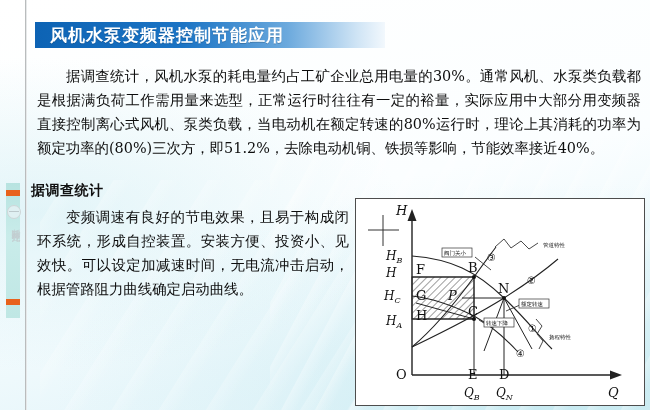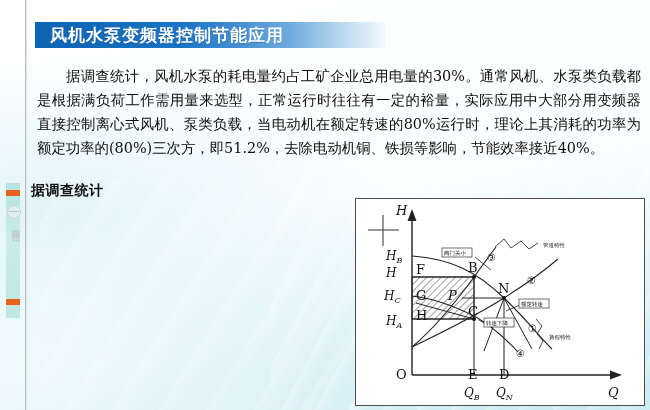--- a/index.html
+++ b/index.html
@@ -108,20 +108,21 @@
   <div class="rail-bar" id="rail-bar-bot"></div>
   <div id="rail-globe"></div>
   <div id="rail-vtext">断片回控元</div>
 
   <div id="banner"></div>
   <div id="banner-text">风机水泵变频器控制节能应用</div>
 
   <div class="para" id="intro">据调查统计，风机水泵的耗电量约占工矿企业总用电量的30%。通常风机、水泵类负载都是根据满负荷工作需用量来选型，正常运行时往往有一定的裕量，实际应用中大部分用变频器直接控制离心式风机、泵类负载，当电动机在额定转速的80%运行时，理论上其消耗的功率为额定功率的(80%)三次方，即51.2%，去除电动机铜、铁损等影响，节能效率接近40%。</div>
 
   <div id="sec-title">据调查统计</div>
+  <div class="para" id="para2">变频调速有良好的节电效果，且易于构成闭环系统，形成自控装置。安装方便、投资小、见效快。可以设定加减速时间，无电流冲击启动，根据管路阻力曲线确定启动曲线。</div>
 
   <div id="figure">
     <svg width="288" height="206" viewBox="0 0 288 206">
       <defs>
         <pattern id="hatch" width="5" height="5" patternTransform="rotate(45)" patternUnits="userSpaceOnUse">
           <line x1="0" y1="0" x2="0" y2="5" stroke="#2a2a2a" stroke-width=".9"></line>
         </pattern>
       </defs>
 
       <g stroke="#333" stroke-width="1">

